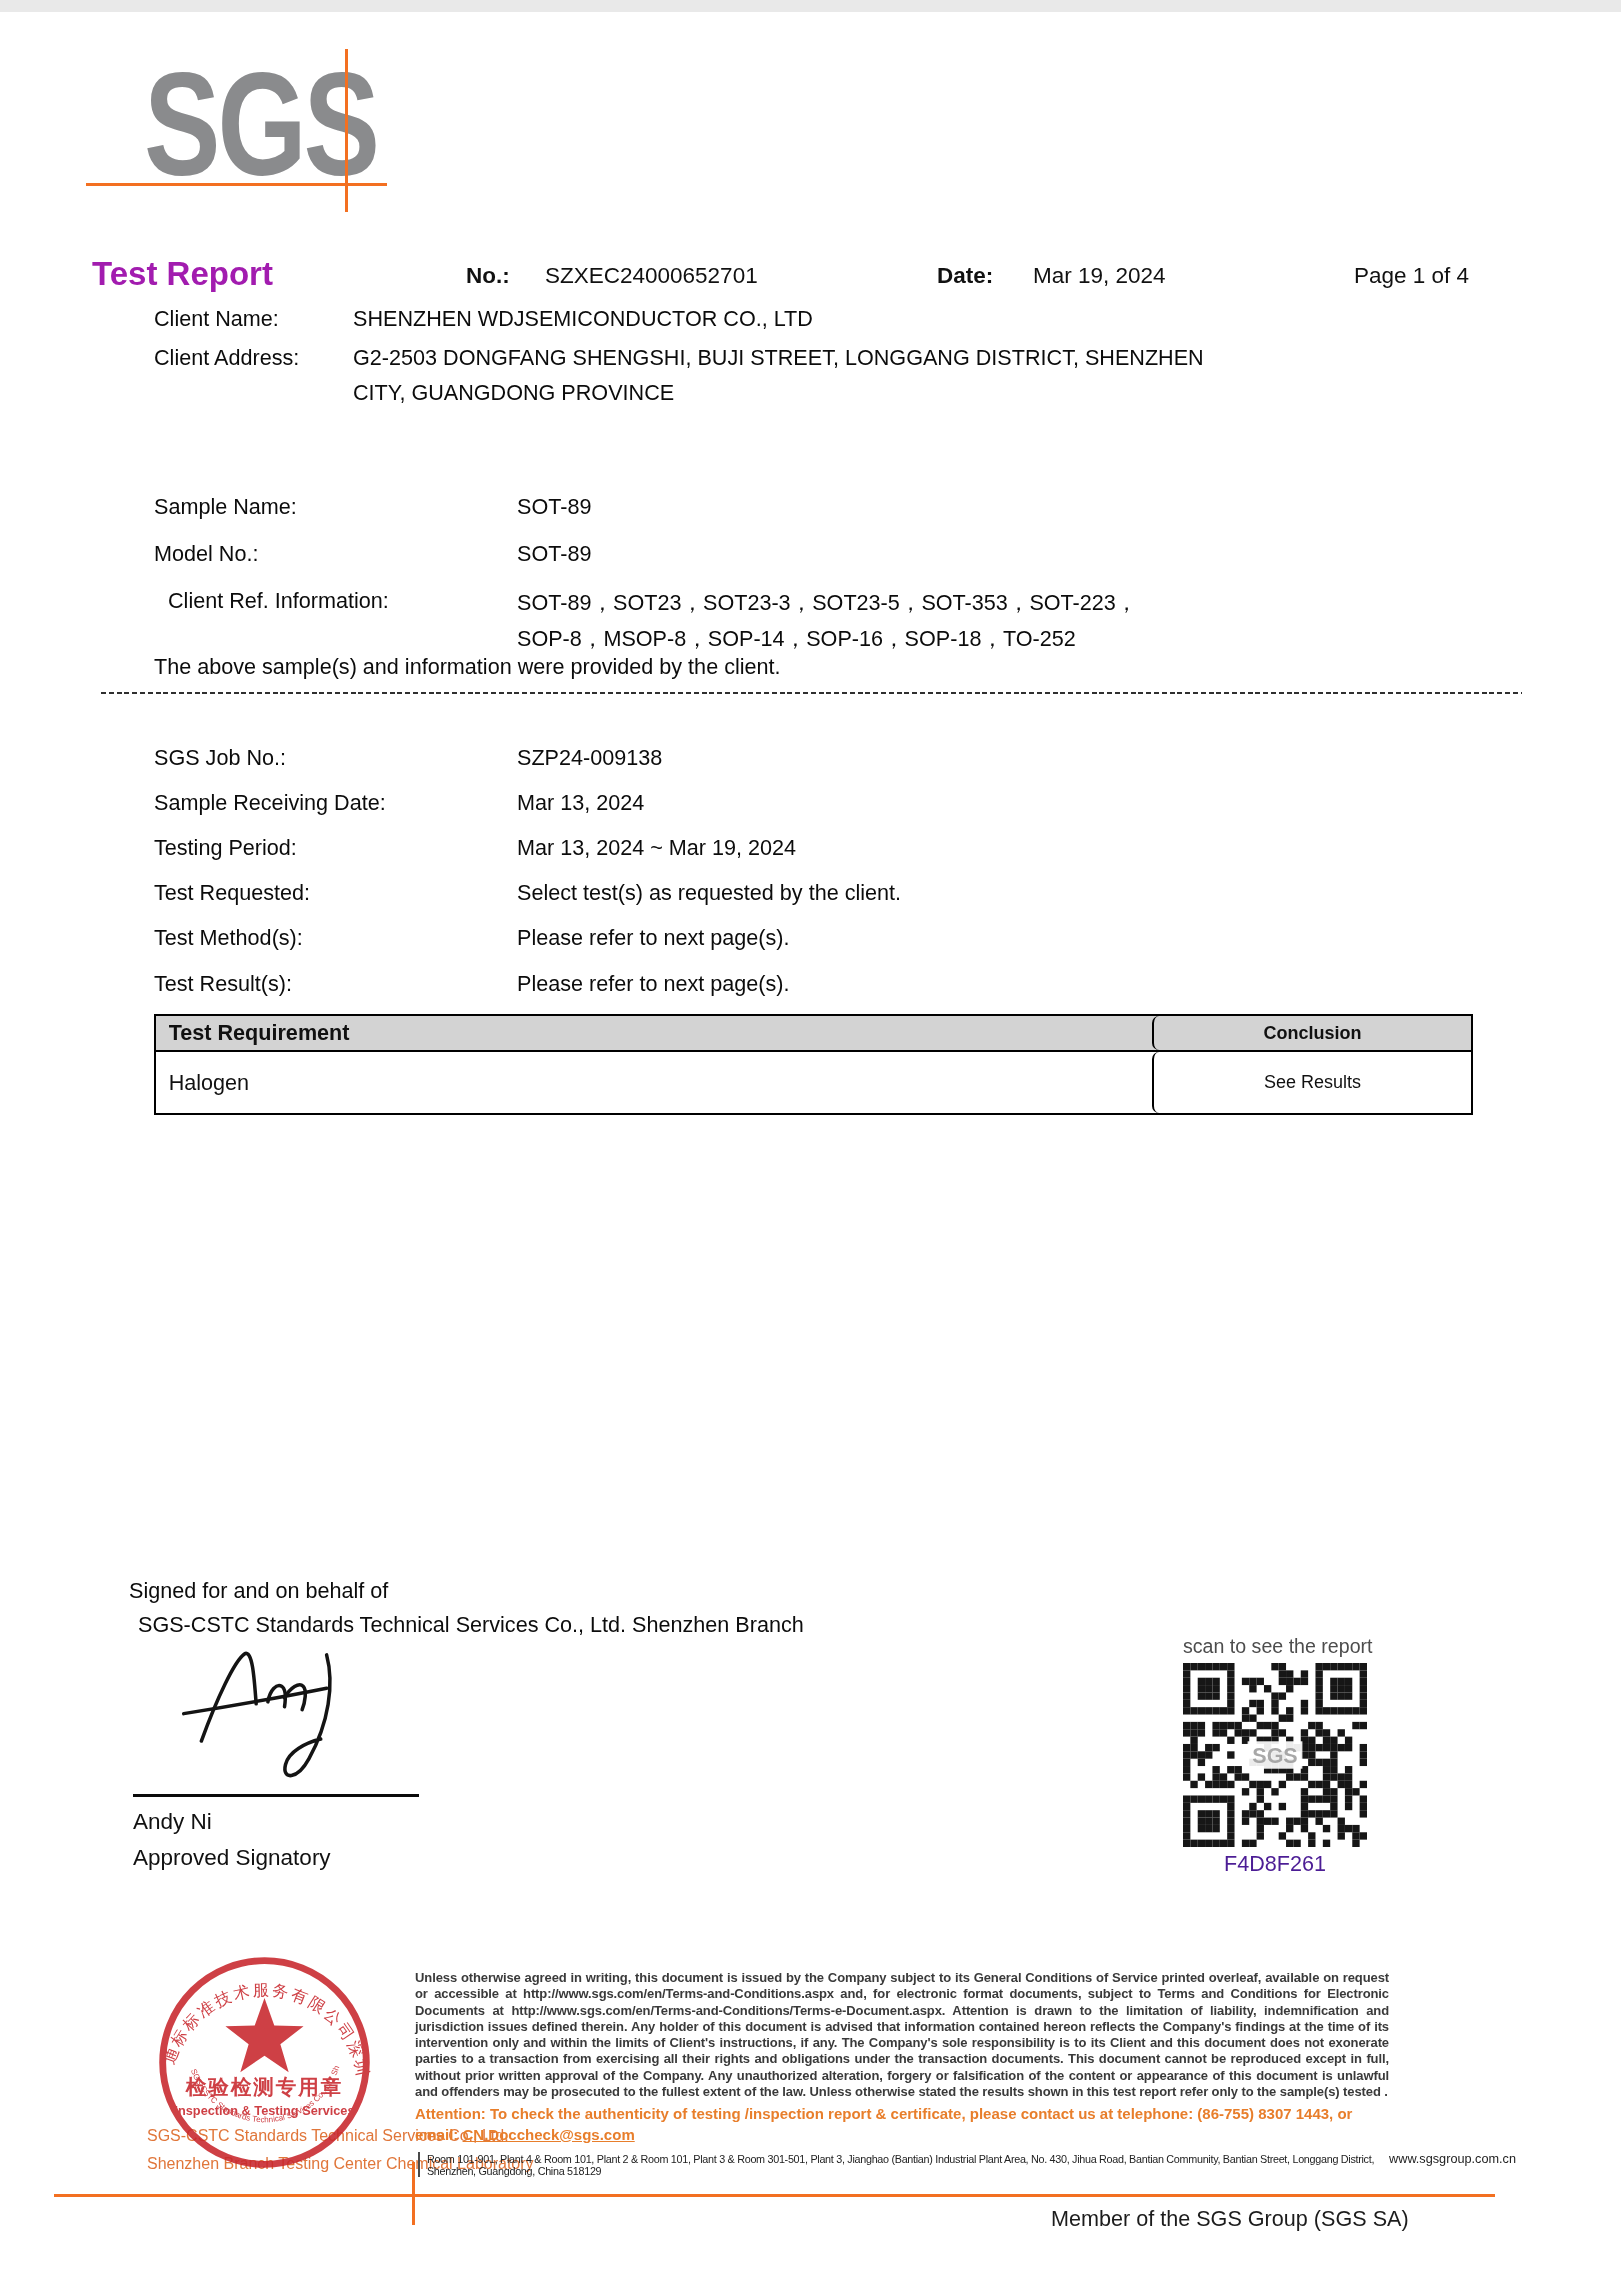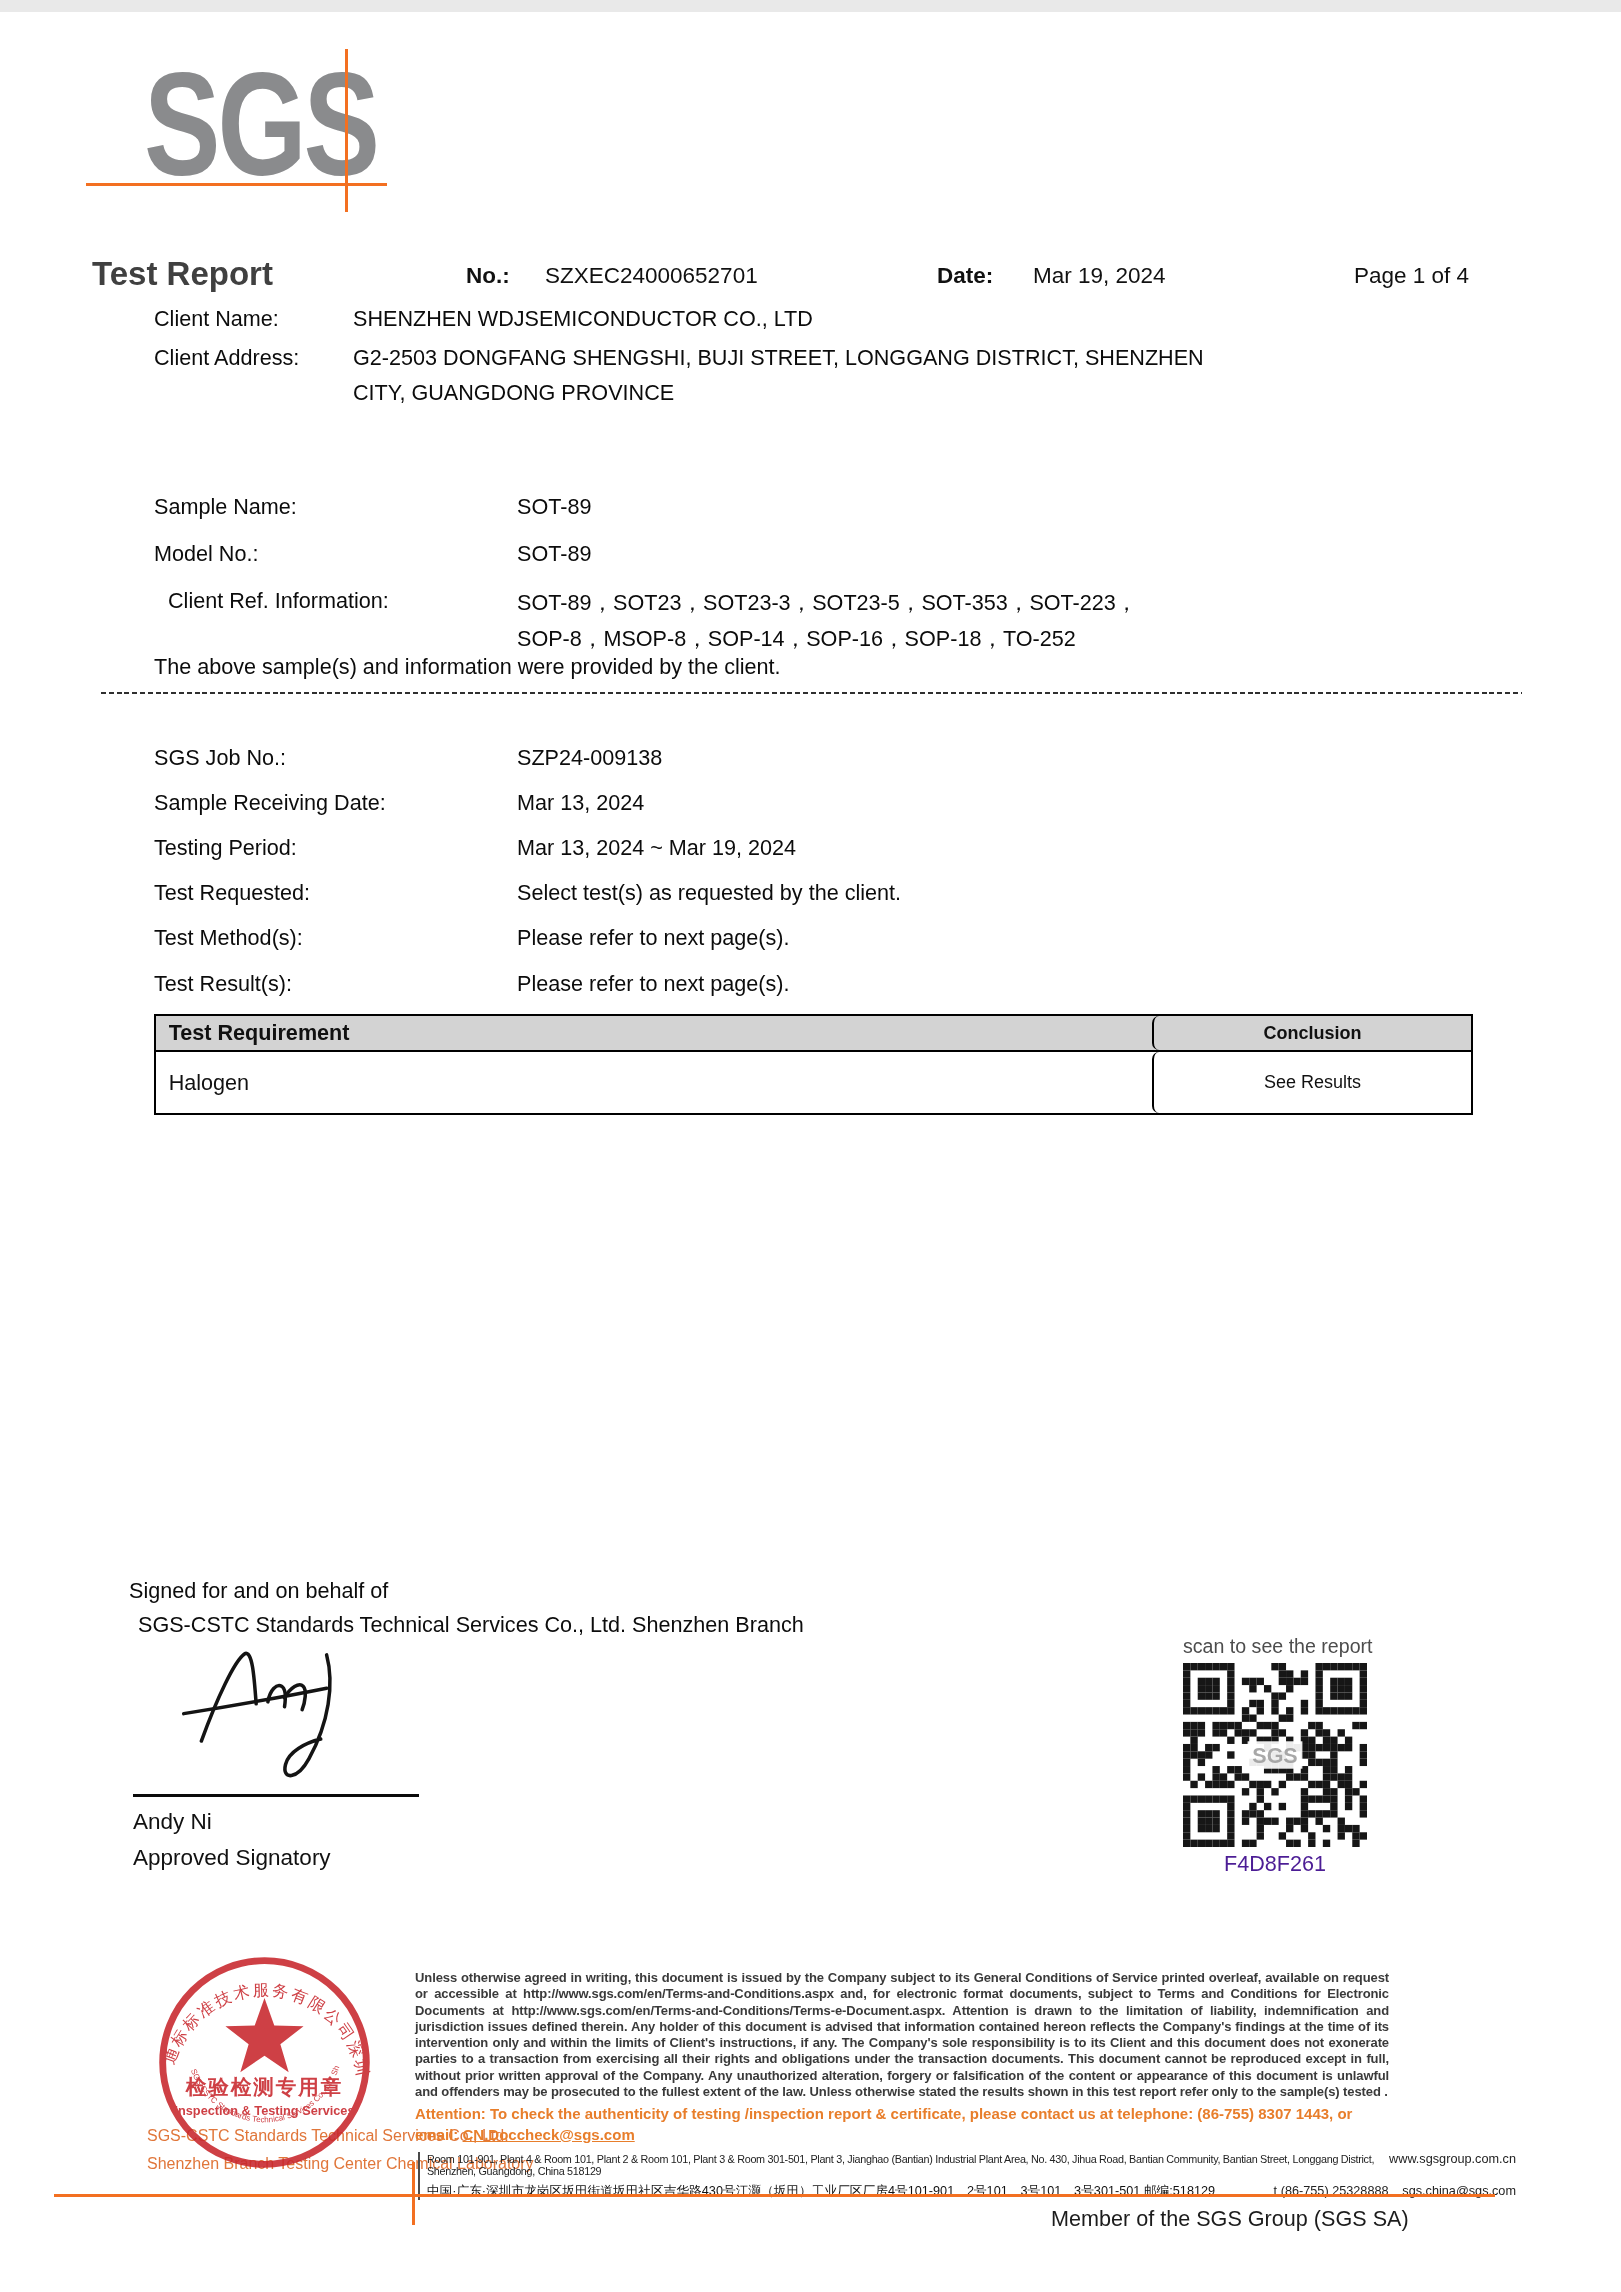--- a/index.html
+++ b/index.html
@@ -9,21 +9,21 @@
     position:relative; width:1621px; height:2293px; background:#ffffff;
     margin:12px auto; overflow:hidden; color:#111;
   }
   .abs { position:absolute; }
   
   .logo-text { font-weight:bold; font-size:147px; line-height:1; color:#8a8b8d;
     letter-spacing:-3.9px; transform:scaleX(0.78); transform-origin:left top; }
   .logo-hline { background:#f37021; height:2.9px; }
   .logo-vline { background:#f37021; width:2.9px; }
   
-  .title { font-size:33px; font-weight:bold; color:#404040; }
+  .title { font-size:33px; font-weight:bold; color:#a21caf; }
   .hlabel { font-size:22.5px; font-weight:bold; }
   .hval   { font-size:22.5px; }
   
   .lbl { font-size:21.6px; color:#0c0c0c; }
   .val { font-size:21.6px; color:#0c0c0c; }
   .dashes { height:2px;
     background-image:repeating-linear-gradient(to right,#2f2f2f 0 4.9px,transparent 4.9px 7.8px); }
   
   .req-table { border:2px solid #000; }
   .req-header { display:flex; background:#d3d3d3; border-bottom:2px solid #000; height:36px; }
@@ -468,25 +468,20 @@
 
   <div class="abs disclaimer" style="left:415px; top:1958px;"><span>Unless otherwise agreed in writing, this document is issued by the Company subject to its General Conditions of Service printed overleaf, available on request or accessible at </span><span class="u">http://www.sgs.com/en/Terms-and-Conditions.aspx</span><span> and, for electronic format documents, subject to Terms and Conditions for Electronic Documents at </span><span class="u">http://www.sgs.com/en/Terms-and-Conditions/Terms-e-Document.aspx</span><span>. Attention is drawn to the limitation of liability, indemnification and jurisdiction issues defined therein. Any holder of this document is advised that information contained hereon reflects the Company's findings at the time of its intervention only and within the limits of Client's instructions, if any. The Company's sole responsibility is to its Client and this document does not exonerate parties to a transaction from exercising all their rights and obligations under the transaction documents. This document cannot be reproduced except in full, without prior written approval of the Company. Any unauthorized alteration, forgery or falsification of the content or appearance of this document is unlawful and offenders may be prosecuted to the fullest extent of the law. Unless otherwise stated the results shown in this test report refer only to the sample(s) tested .</span></div>
 
   <div class="abs attention" style="left:415px; top:2092px;"><span>Attention: To check the authenticity of testing /inspection report &amp; certificate, please contact us at telephone: (86-755) 8307 1443, or email: </span><span class="u">CN.Doccheck@sgs.com</span></div>
 
   <div class="abs addr-block" style="left:418px; top:2140px;">
     <div class="addr-row">
       <span class="addr-en">Room 101-901, Plant 4 &amp; Room 101, Plant 2 &amp; Room 101, Plant 3 &amp; Room 301-501, Plant 3, Jianghao (Bantian) Industrial Plant Area, No. 430, Jihua Road, Bantian Community, Bantian Street, Longgang  District, Shenzhen, Guangdong, China  518129</span>
       <span class="addr-side">www.sgsgroup.com.cn</span>
     </div>
-    <div class="addr-row" style="margin-top:5.9px;">
-      <span class="addr-cn">中国·广东·深圳市龙岗区坂田街道坂田社区吉华路430号江灏（坂田）工业厂区厂房4号101-901、2号101、3号101、3号301-501 邮编:518129</span>
-      <span class="addr-side">t (86-755) 25328888</span>
-      <span class="addr-side">sgs.china@sgs.com</span>
-    </div>
   </div>
 
   <div class="abs orange-rule" style="left:54px; top:2182px; width:1441px; height:2.9px;"></div>
   <div class="abs orange-rule" style="left:412px; top:2150px; width:2.9px; height:63px;"></div>
 
   <div class="abs member" style="left:1051px; top:2194px;">Member of the SGS Group (SGS SA)</div>
 
 </div>
 
 

